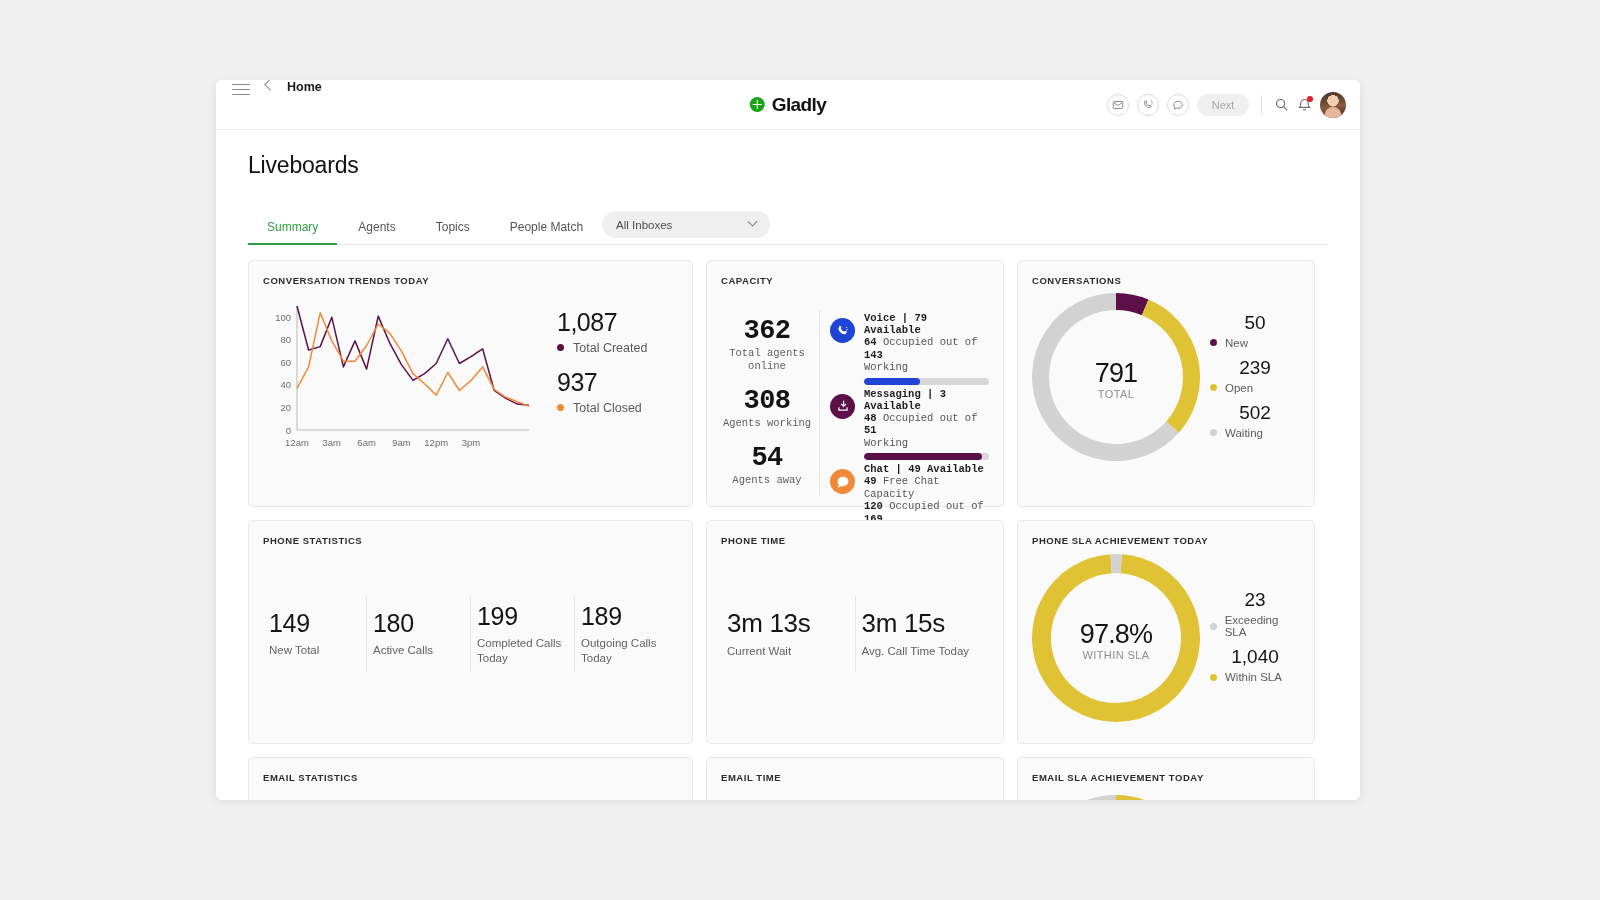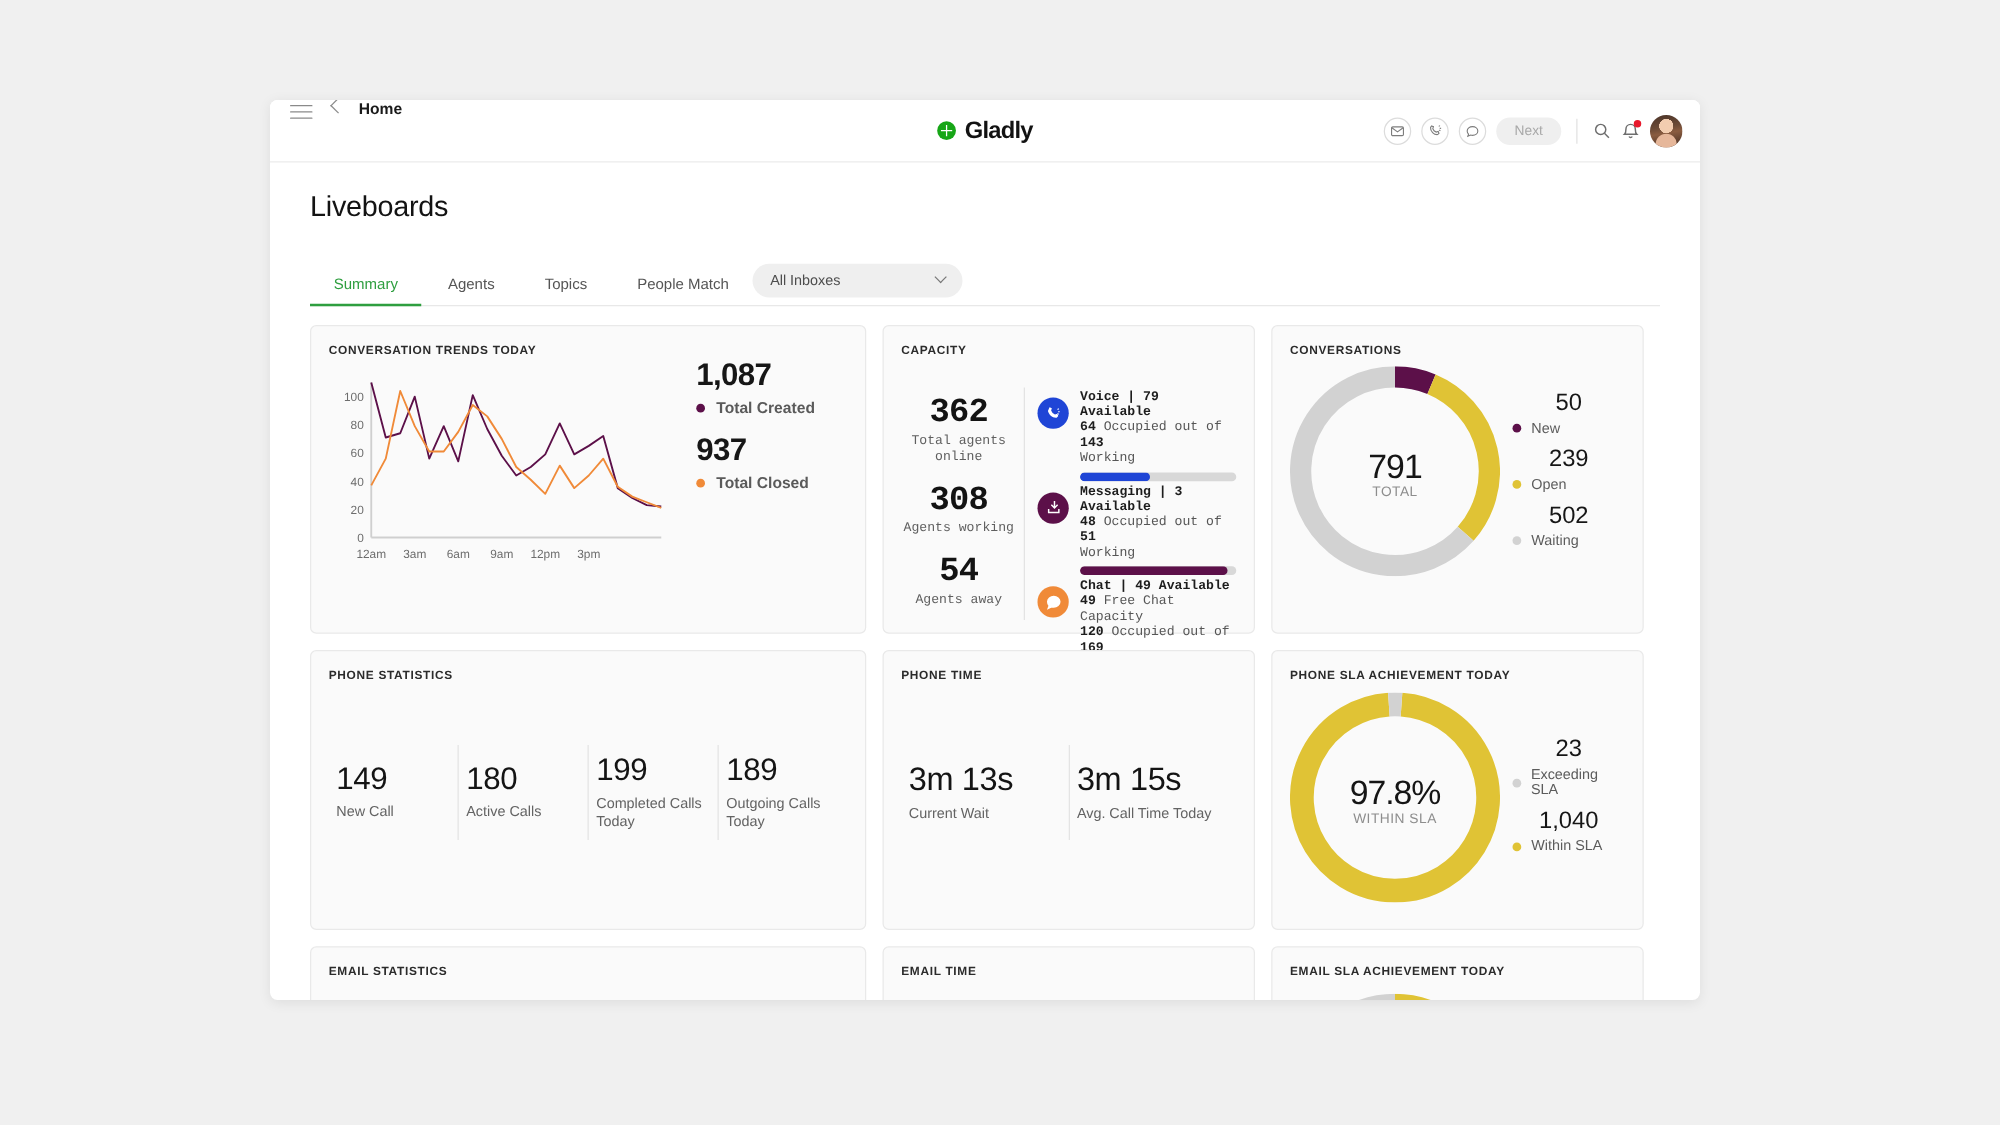--- a/index.html
+++ b/index.html
@@ -128,21 +128,21 @@
   }
   .r1 { height: 247px; }
   .r2 { height: 224px; }
   .r3 { height: 200px; }
 
   
   #trends-body { display:flex; height: 185px; }
   #trends-chart { width: 272px; position:relative; padding-top: 14px; }
   #trends-legend {
     flex:1; display:flex; flex-direction:column;
-    padding-left: 22px; padding-bottom: 22px; font-weight: bold;
+    justify-content:center; padding-left: 22px; padding-bottom: 22px;
   }
   .legend-num { font-size: 25px; color:#161616; letter-spacing:-0.5px; }
   .legend-row { display:flex; align-items:center; gap:9px; margin:4px 0 13px 0; }
   .legend-dot { width:7px; height:7px; border-radius:50%; }
   .legend-lab { font-size: 12.5px; color:#5a5a5a; }
 
   
   #capacity-body { display:flex; height:188px; margin-top: 22px; font-family: Liberation Mono, monospace; }
   #cap-left { width: 92px; text-align:center; padding-top: 8px; }
   .cap-big { font-size: 27px; font-weight: bold; color:#131313; letter-spacing:-0.6px; }
@@ -420,21 +420,21 @@
             </div>
           </div>
         </div>
       </div>
 
       <div class="card r2">
         <div class="card-title">Phone Statistics</div>
         <div class="stat-row">
           <div class="stat-cell">
             <div class="stat-num">149</div>
-            <div class="stat-lab">New Call</div>
+            <div class="stat-lab">New Total</div>
           </div>
           <div class="stat-sep"></div>
           <div class="stat-cell">
             <div class="stat-num">180</div>
             <div class="stat-lab">Active Calls</div>
           </div>
           <div class="stat-sep"></div>
           <div class="stat-cell">
             <div class="stat-num">199</div>
             <div class="stat-lab">Completed Calls Today</div>

